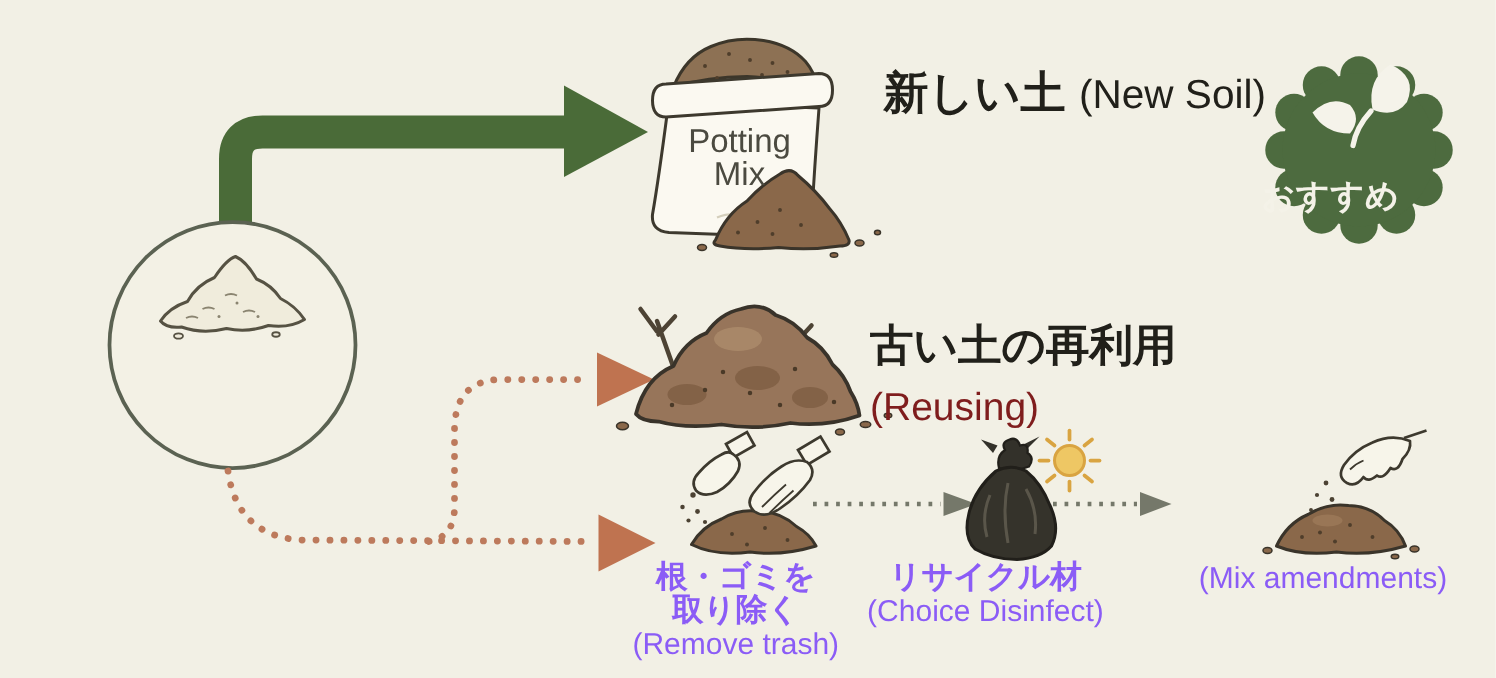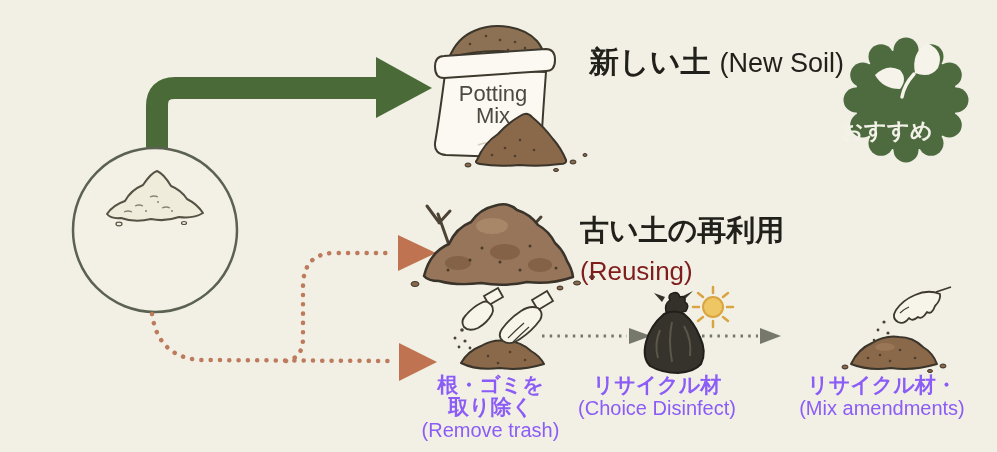--- a/index.html
+++ b/index.html
@@ -251,17 +251,16 @@
   <div class="abs caption cap1">
     <div class="cap-jp">根・ゴミを</div>
     <div class="cap-jp">取り除く</div>
     <div class="cap-en">(Remove trash)</div>
   </div>
   <div class="abs caption cap2">
     <div class="cap-jp">リサイクル材</div>
     <div class="cap-en">(Choice Disinfect)</div>
   </div>
   <div class="abs caption cap3">
-    <div class="cap-jp">リサイクル材・</div>
     <div class="cap-en">(Mix amendments)</div>
   </div>
 
 </div>
 
 </body></html>

